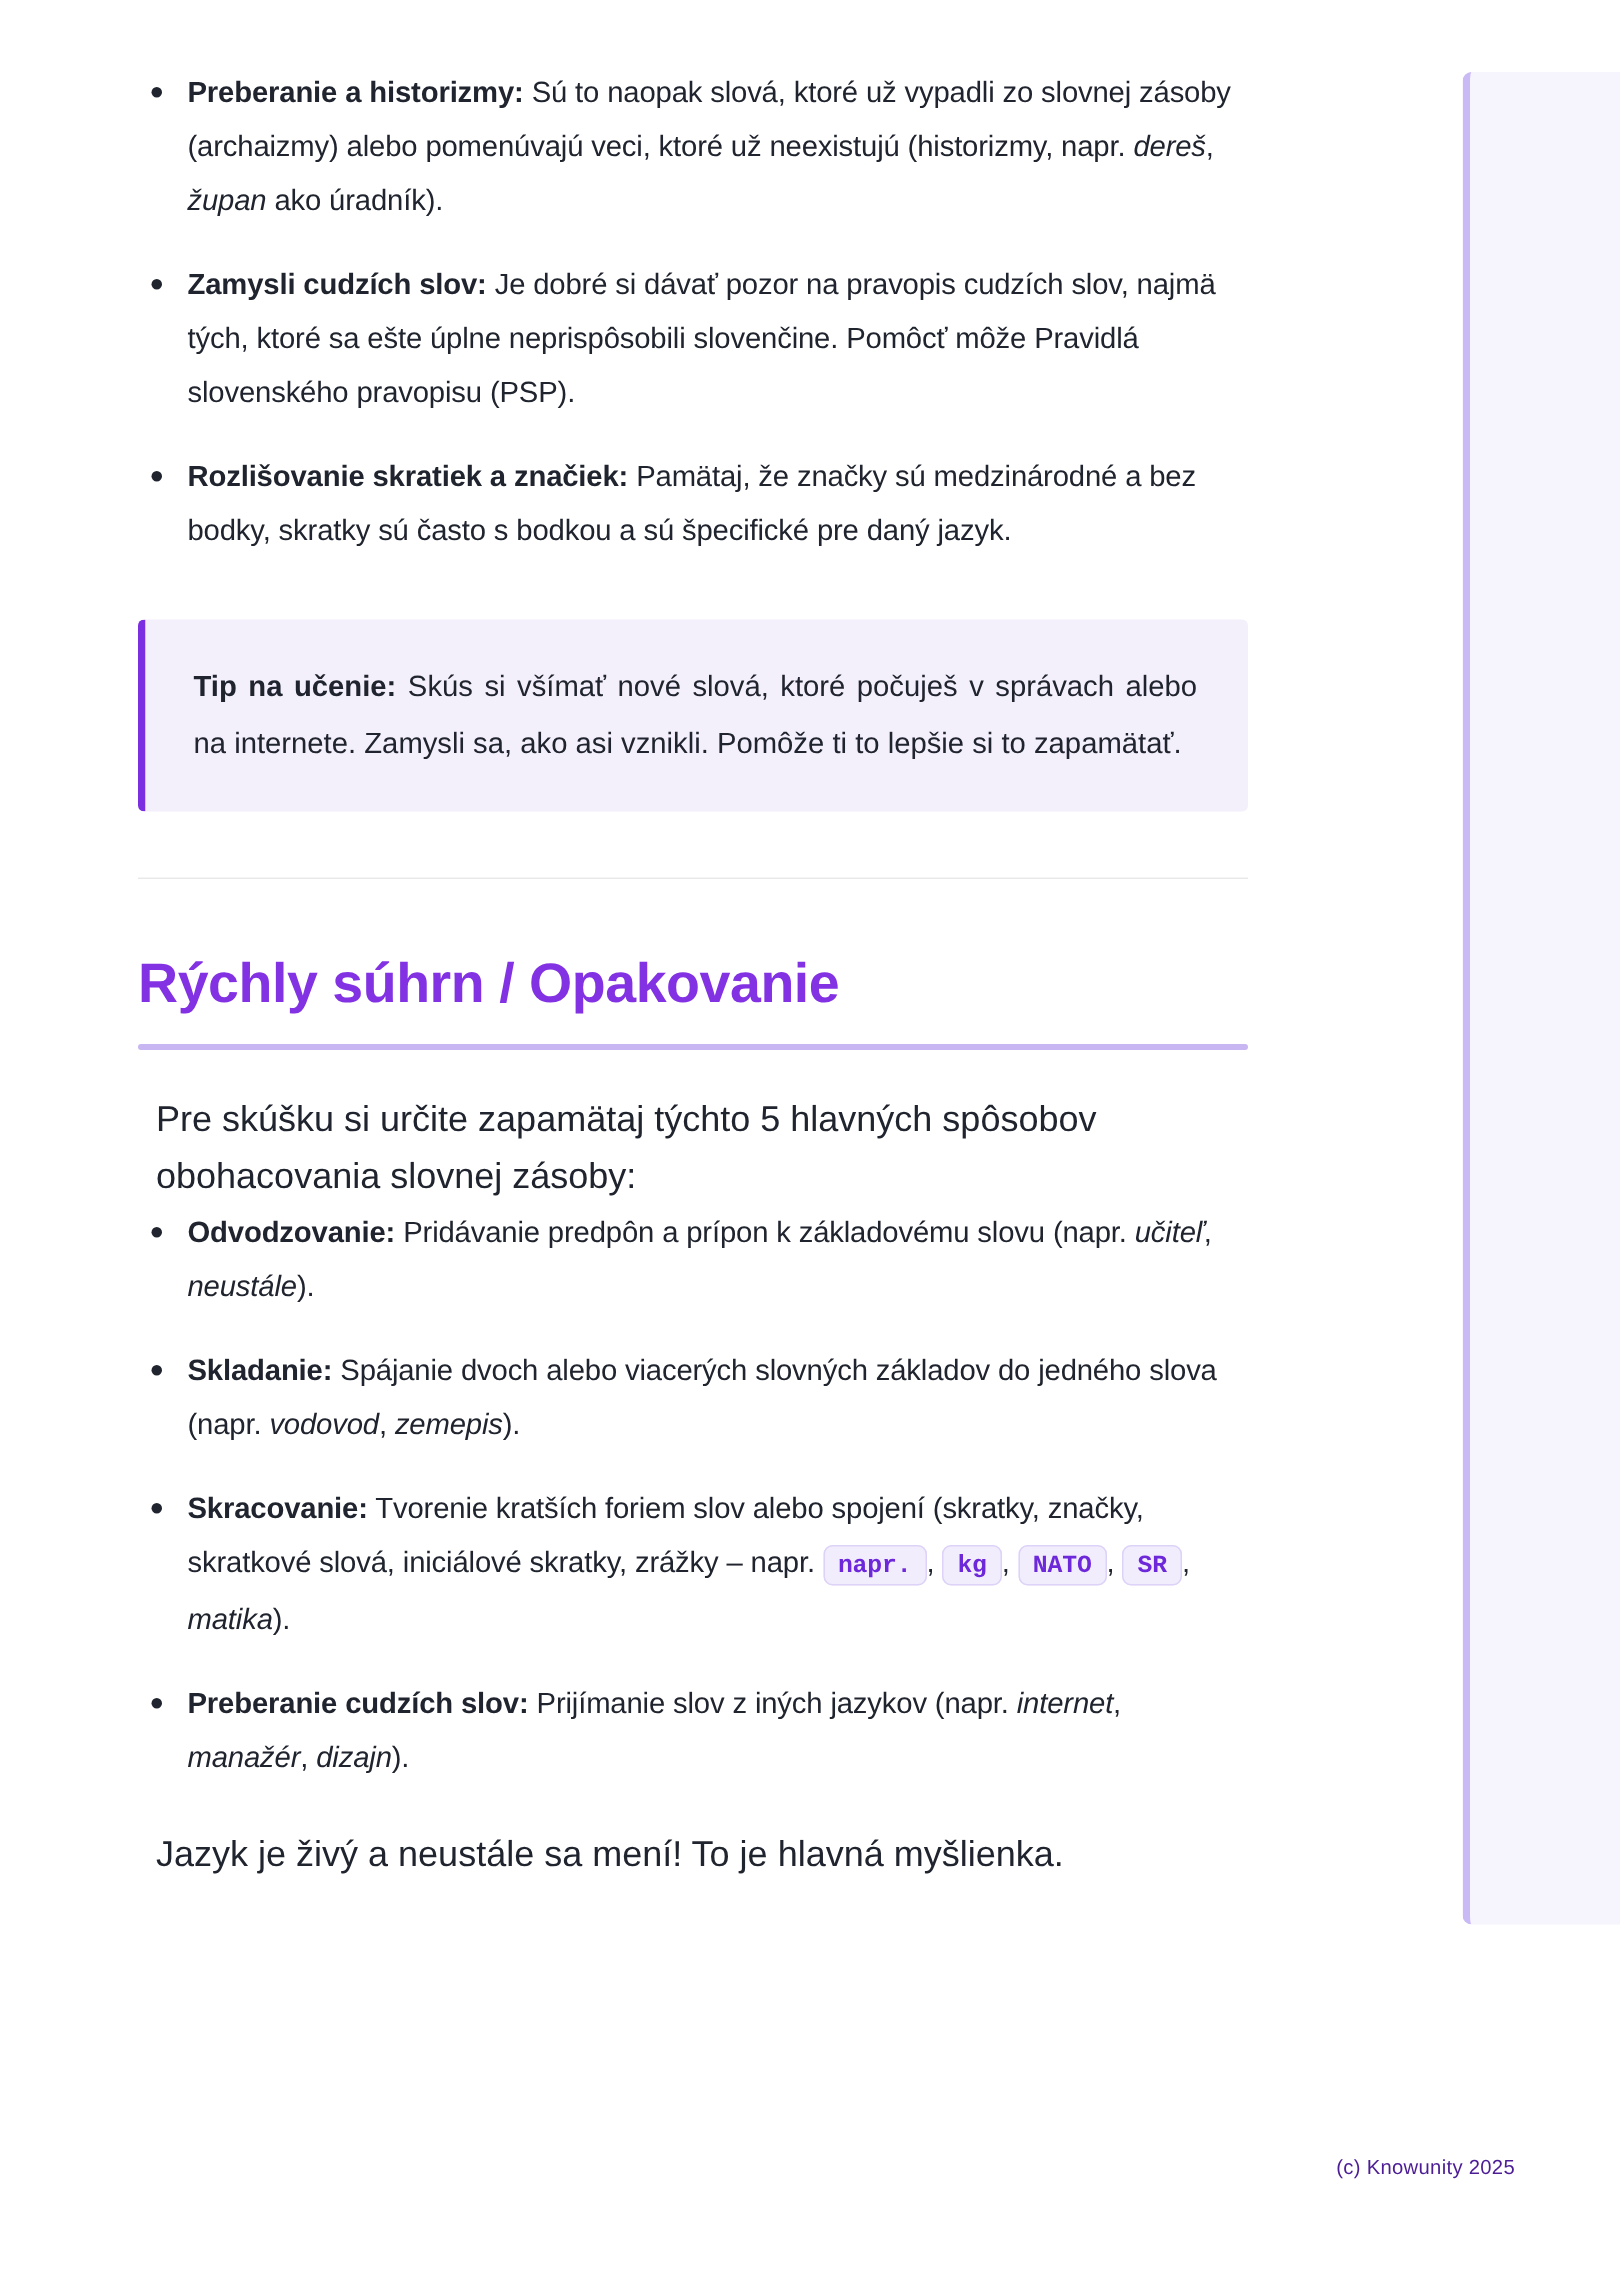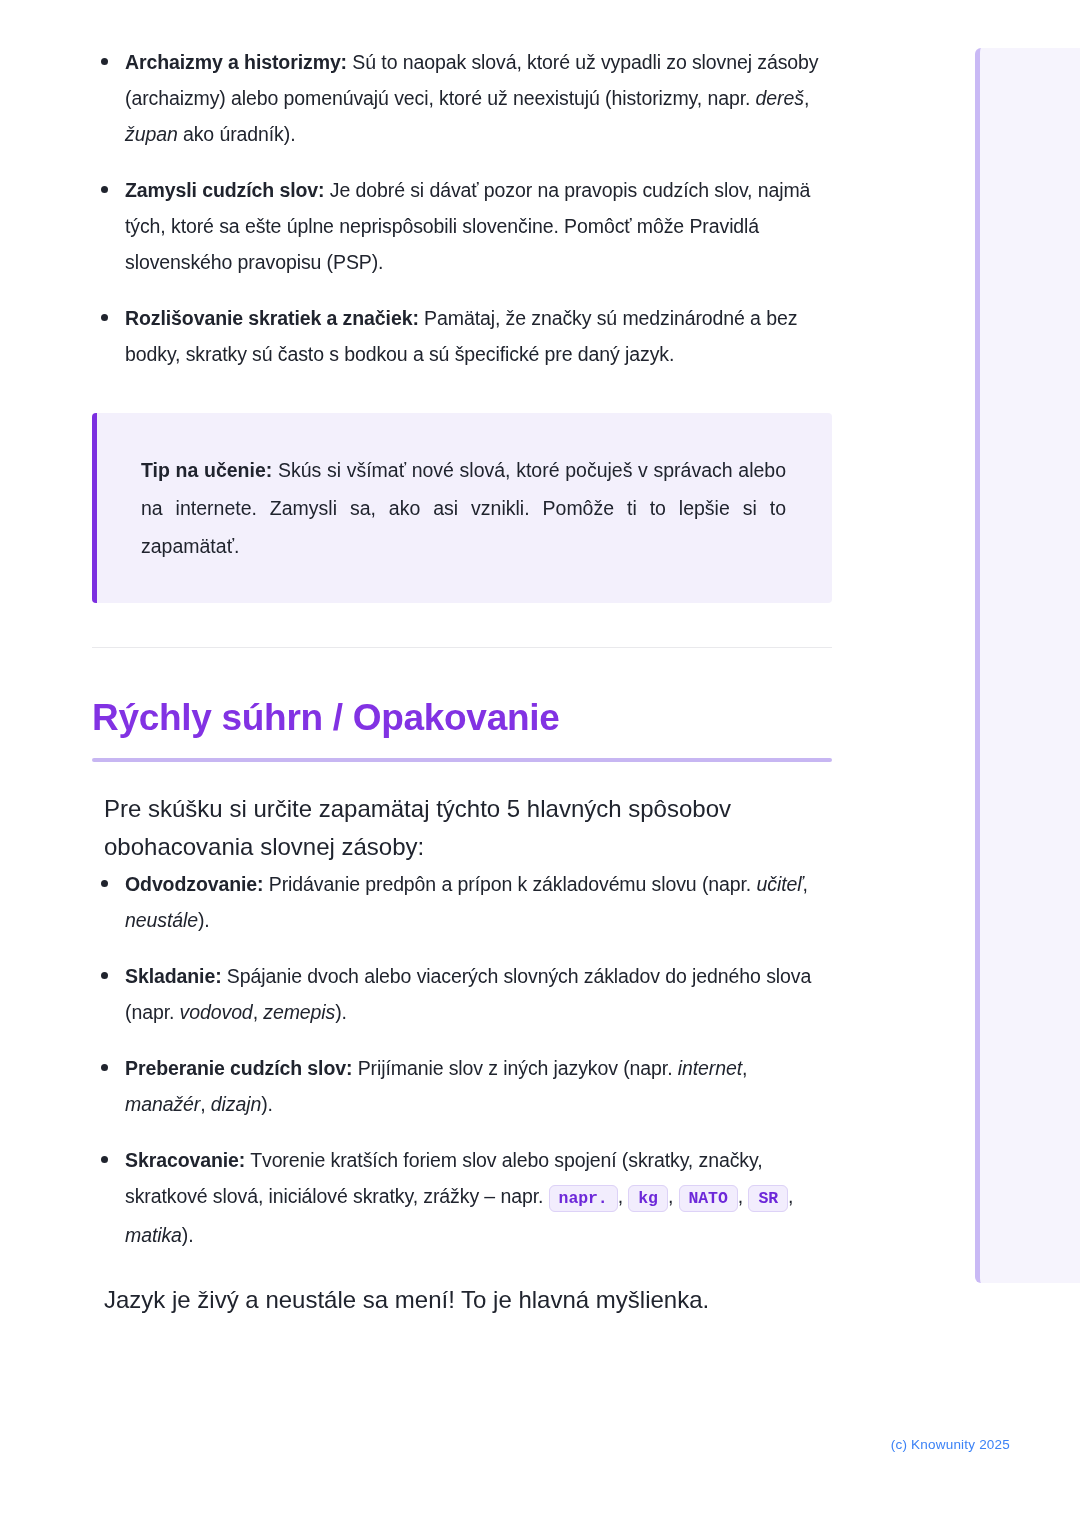--- a/index.html
+++ b/index.html
@@ -80,21 +80,21 @@
   .tipbox {
     margin-top: 41px;
     background: #f3f0fc;
     border-left: 5px solid #7c2fe0;
     border-radius: 4px;
     padding: 26px 34px 26px 32px;
     box-sizing: border-box;
     width: 740px;
   }
   .tipbox p {
-    margin: 12px;
+    margin: 0;
     font-size: 19.5px;
     line-height: 38px;
     text-align: justify;
     color: #20242e;
   }
 
   .divider {
     margin-top: 44px;
     height: 1px;
     background: #e9e9ec;
@@ -142,37 +142,37 @@
     border-radius: 6px;
     padding: 3px 9px;
     white-space: nowrap;
   }
 
   .footer {
     position: absolute;
     right: 70px;
     top: 1437px;
     font-size: 13.5px;
-    color: #3b82f6;
+    color: #4c1d95;
     letter-spacing: 0.2px;
   }
 </style>
 </head>
 <body>
 
 <div class="page">
 
   <div class="edge-panel"></div>
 
   <div class="content">
 
     <ul class="bullets">
       <li>
         <span class="marker"></span>
-        <span class="lead">Archaizmy a historizmy:</span><span> Sú to naopak slová, ktoré už vypadli zo slovnej zásoby (archaizmy) alebo pomenúvajú veci, ktoré už neexistujú (historizmy, napr. </span><span class="it">dereš</span><span>, </span><span class="it">župan</span><span> ako úradník).</span>
+        <span class="lead">Preberanie a historizmy:</span><span> Sú to naopak slová, ktoré už vypadli zo slovnej zásoby (archaizmy) alebo pomenúvajú veci, ktoré už neexistujú (historizmy, napr. </span><span class="it">dereš</span><span>, </span><span class="it">župan</span><span> ako úradník).</span>
       </li>
       <li>
         <span class="marker"></span>
         <span class="lead">Zamysli cudzích slov:</span><span> Je dobré si dávať pozor na pravopis cudzích slov, najmä tých, ktoré sa ešte úplne neprispôsobili slovenčine. Pomôcť môže Pravidlá slovenského pravopisu (PSP).</span>
       </li>
       <li>
         <span class="marker"></span>
         <span class="lead">Rozlišovanie skratiek a značiek:</span><span> Pamätaj, že značky sú medzinárodné a bez bodky, skratky sú často s bodkou a sú špecifické pre daný jazyk.</span>
       </li>
     </ul>
@@ -192,26 +192,26 @@
       <li>
         <span class="marker"></span>
         <span class="lead">Odvodzovanie:</span><span> Pridávanie predpôn a prípon k základovému slovu (napr. </span><span class="it">učiteľ</span><span>, </span><span class="it">neustále</span><span>).</span>
       </li>
       <li>
         <span class="marker"></span>
         <span class="lead">Skladanie:</span><span> Spájanie dvoch alebo viacerých slovných základov do jedného slova (napr. </span><span class="it">vodovod</span><span>, </span><span class="it">zemepis</span><span>).</span>
       </li>
       <li>
         <span class="marker"></span>
+        <span class="lead">Skracovanie:</span><span> Tvorenie kratších foriem slov alebo spojení (skratky, značky, skratkové slová, iniciálové skratky, zrážky – napr. </span><code class="chip">napr.</code><span>, </span><code class="chip">kg</code><span>, </span><code class="chip">NATO</code><span>, </span><code class="chip">SR</code><span>, </span><span class="it">matika</span><span>).</span>
+      </li>
+      <li>
+        <span class="marker"></span>
         <span class="lead">Preberanie cudzích slov:</span><span> Prijímanie slov z iných jazykov (napr. </span><span class="it">internet</span><span>, </span><span class="it">manažér</span><span>, </span><span class="it">dizajn</span><span>).</span>
       </li>
-      <li>
-        <span class="marker"></span>
-        <span class="lead">Skracovanie:</span><span> Tvorenie kratších foriem slov alebo spojení (skratky, značky, skratkové slová, iniciálové skratky, zrážky – napr. </span><code class="chip">napr.</code><span>, </span><code class="chip">kg</code><span>, </span><code class="chip">NATO</code><span>, </span><code class="chip">SR</code><span>, </span><span class="it">matika</span><span>).</span>
-      </li>
     </ul>
 
     <p class="body-text closing">Jazyk je živý a neustále sa mení! To je hlavná myšlienka.</p>
 
   </div>
 
   <div class="footer">(c) Knowunity 2025</div>
 
 </div>
 

